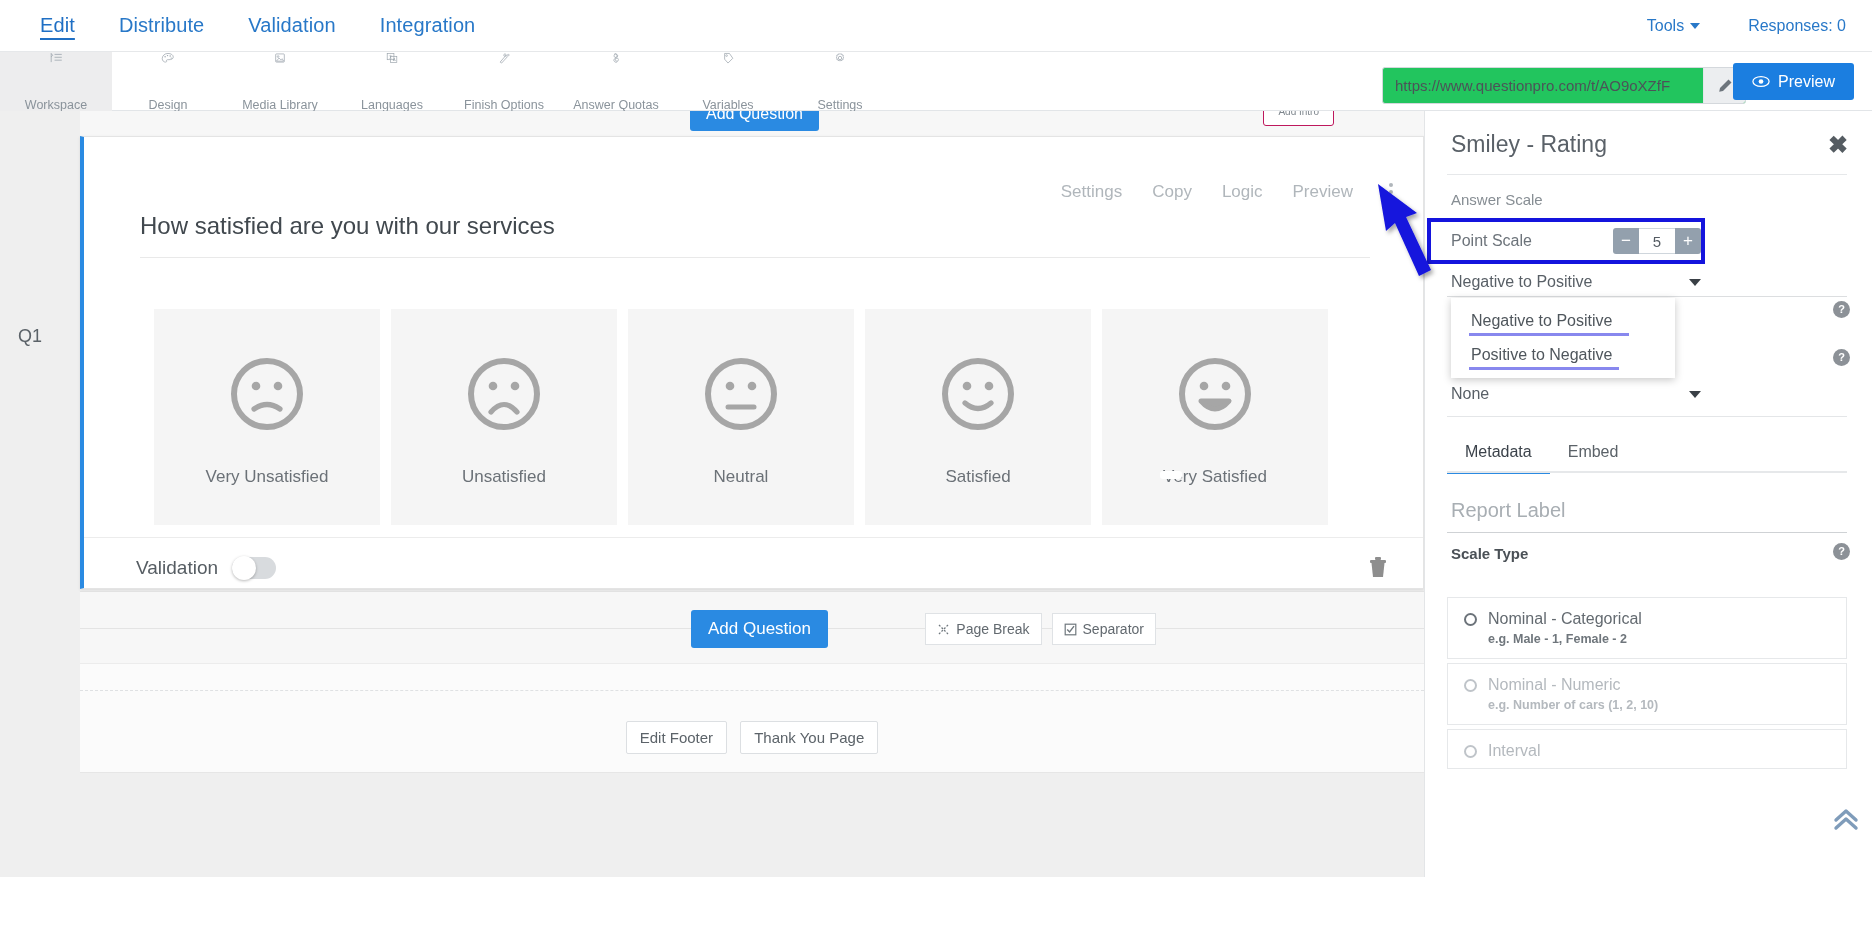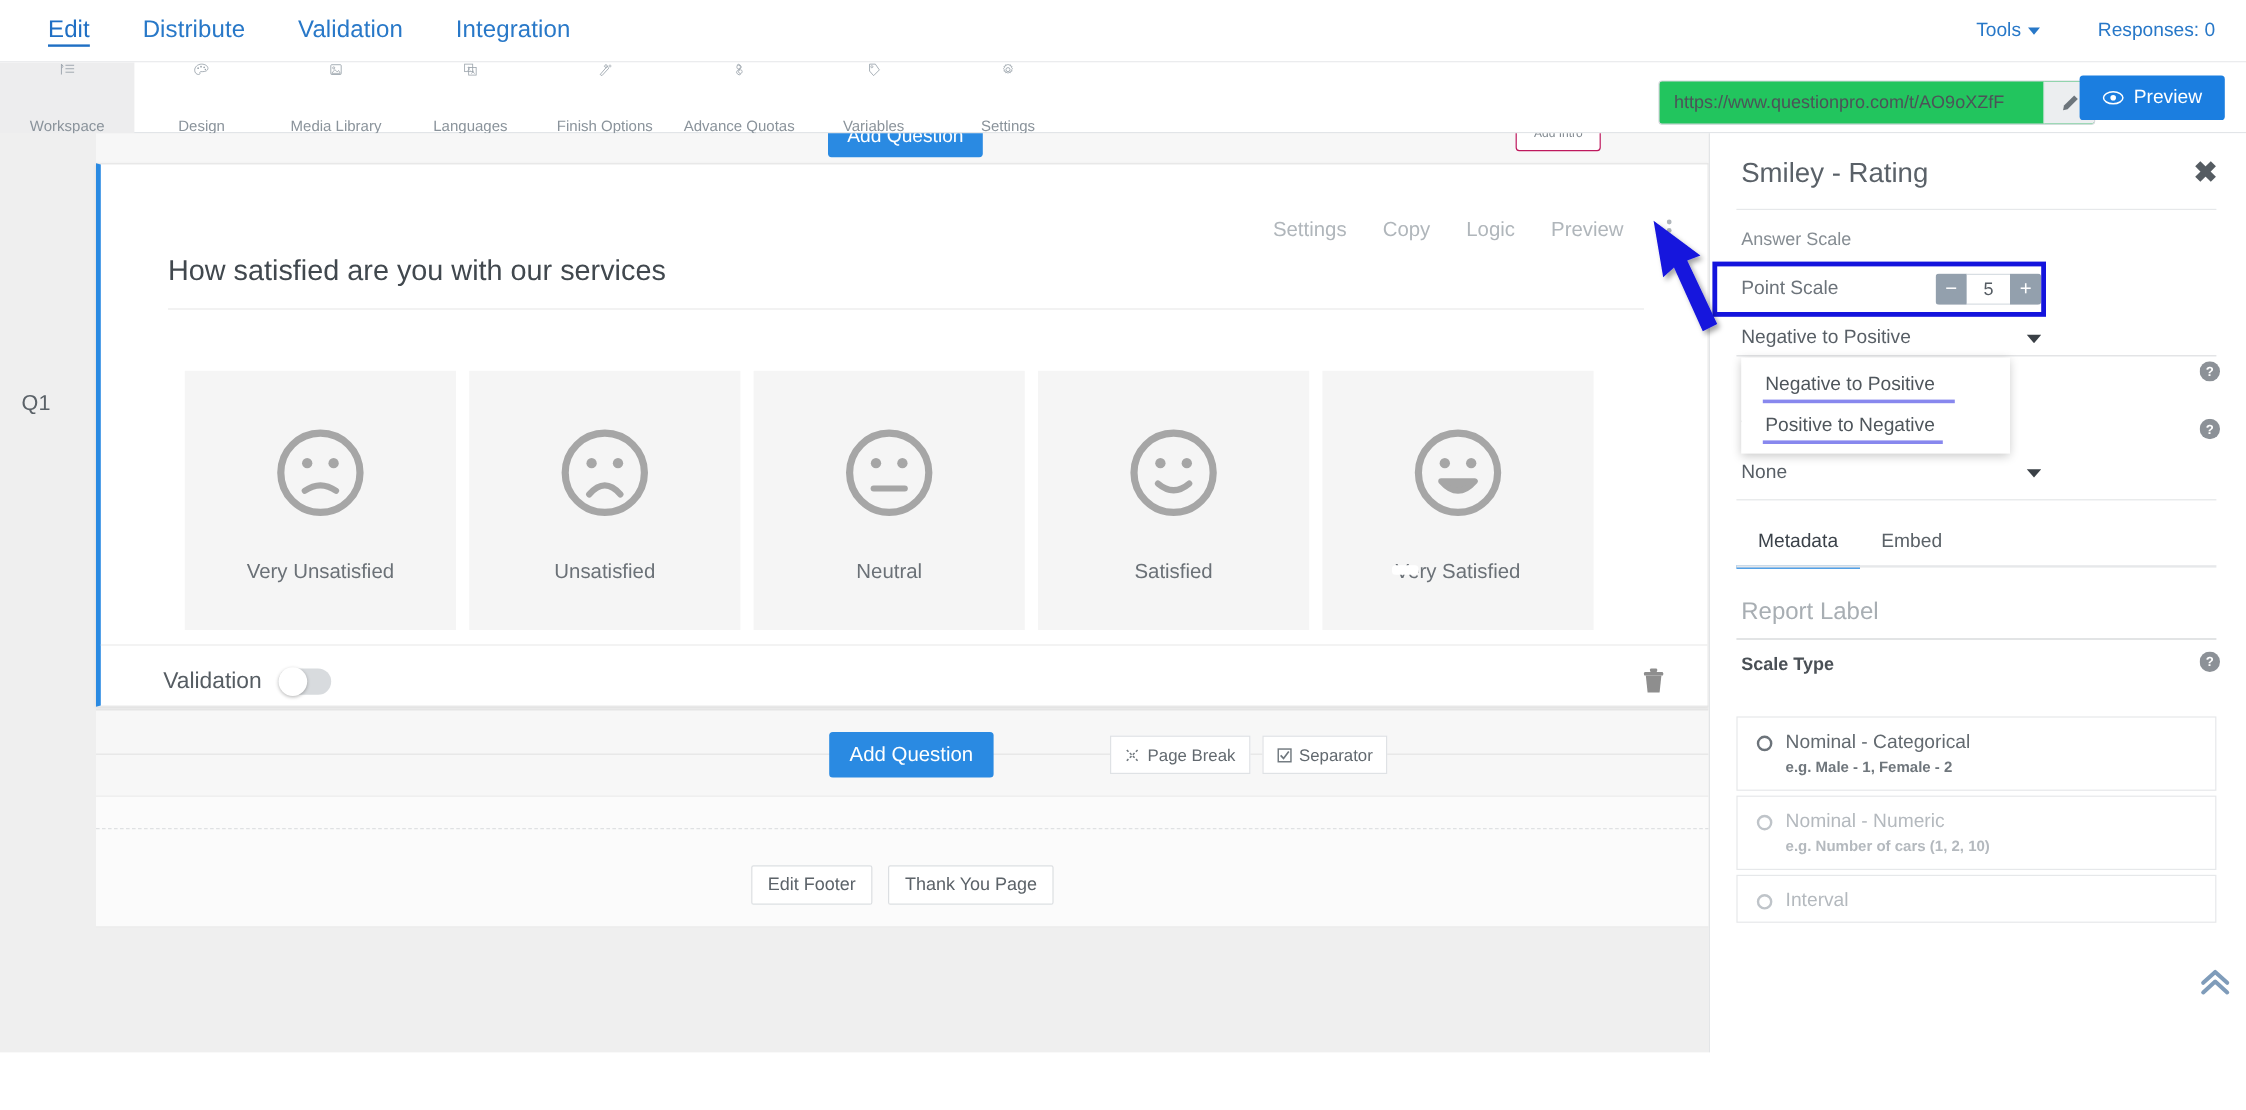--- a/index.html
+++ b/index.html
@@ -278,21 +278,21 @@
       <span class="tb-label">Finish Options</span>
     </div>
 
     <div class="tb-item">
       <svg width="30" height="26" viewBox="0 0 30 26">
         <path d="M11 5 a4 4 0 0 1 6 0 a4 4 0 0 1 0 6 l-3 3" fill="none" stroke="#9aa3ab" stroke-width="1.5"></path>
         <path d="M18 20 a4 4 0 0 1 -6 0 a4 4 0 0 1 0 -6 l3 -3" fill="none" stroke="#9aa3ab" stroke-width="1.5"></path>
         <circle cx="14" cy="8" r="3.2" fill="none" stroke="#9aa3ab" stroke-width="1.3"></circle>
         <circle cx="17" cy="16" r="3.2" fill="none" stroke="#9aa3ab" stroke-width="1.3"></circle>
       </svg>
-      <span class="tb-label">Advance Quotas</span>
+      <span class="tb-label">Answer Quotas</span>
     </div>
 
     <div class="tb-item">
       <svg width="30" height="26" viewBox="0 0 30 26">
         <path d="M18 3 L8 3 L8 15 L15 23 L25 13 Z" fill="none" stroke="#9aa3ab" stroke-width="1.5" stroke-linejoin="round"></path>
         <circle cx="12" cy="7.5" r="1.8" fill="none" stroke="#9aa3ab" stroke-width="1.3"></circle>
       </svg>
       <span class="tb-label">Variables</span>
     </div>
 

